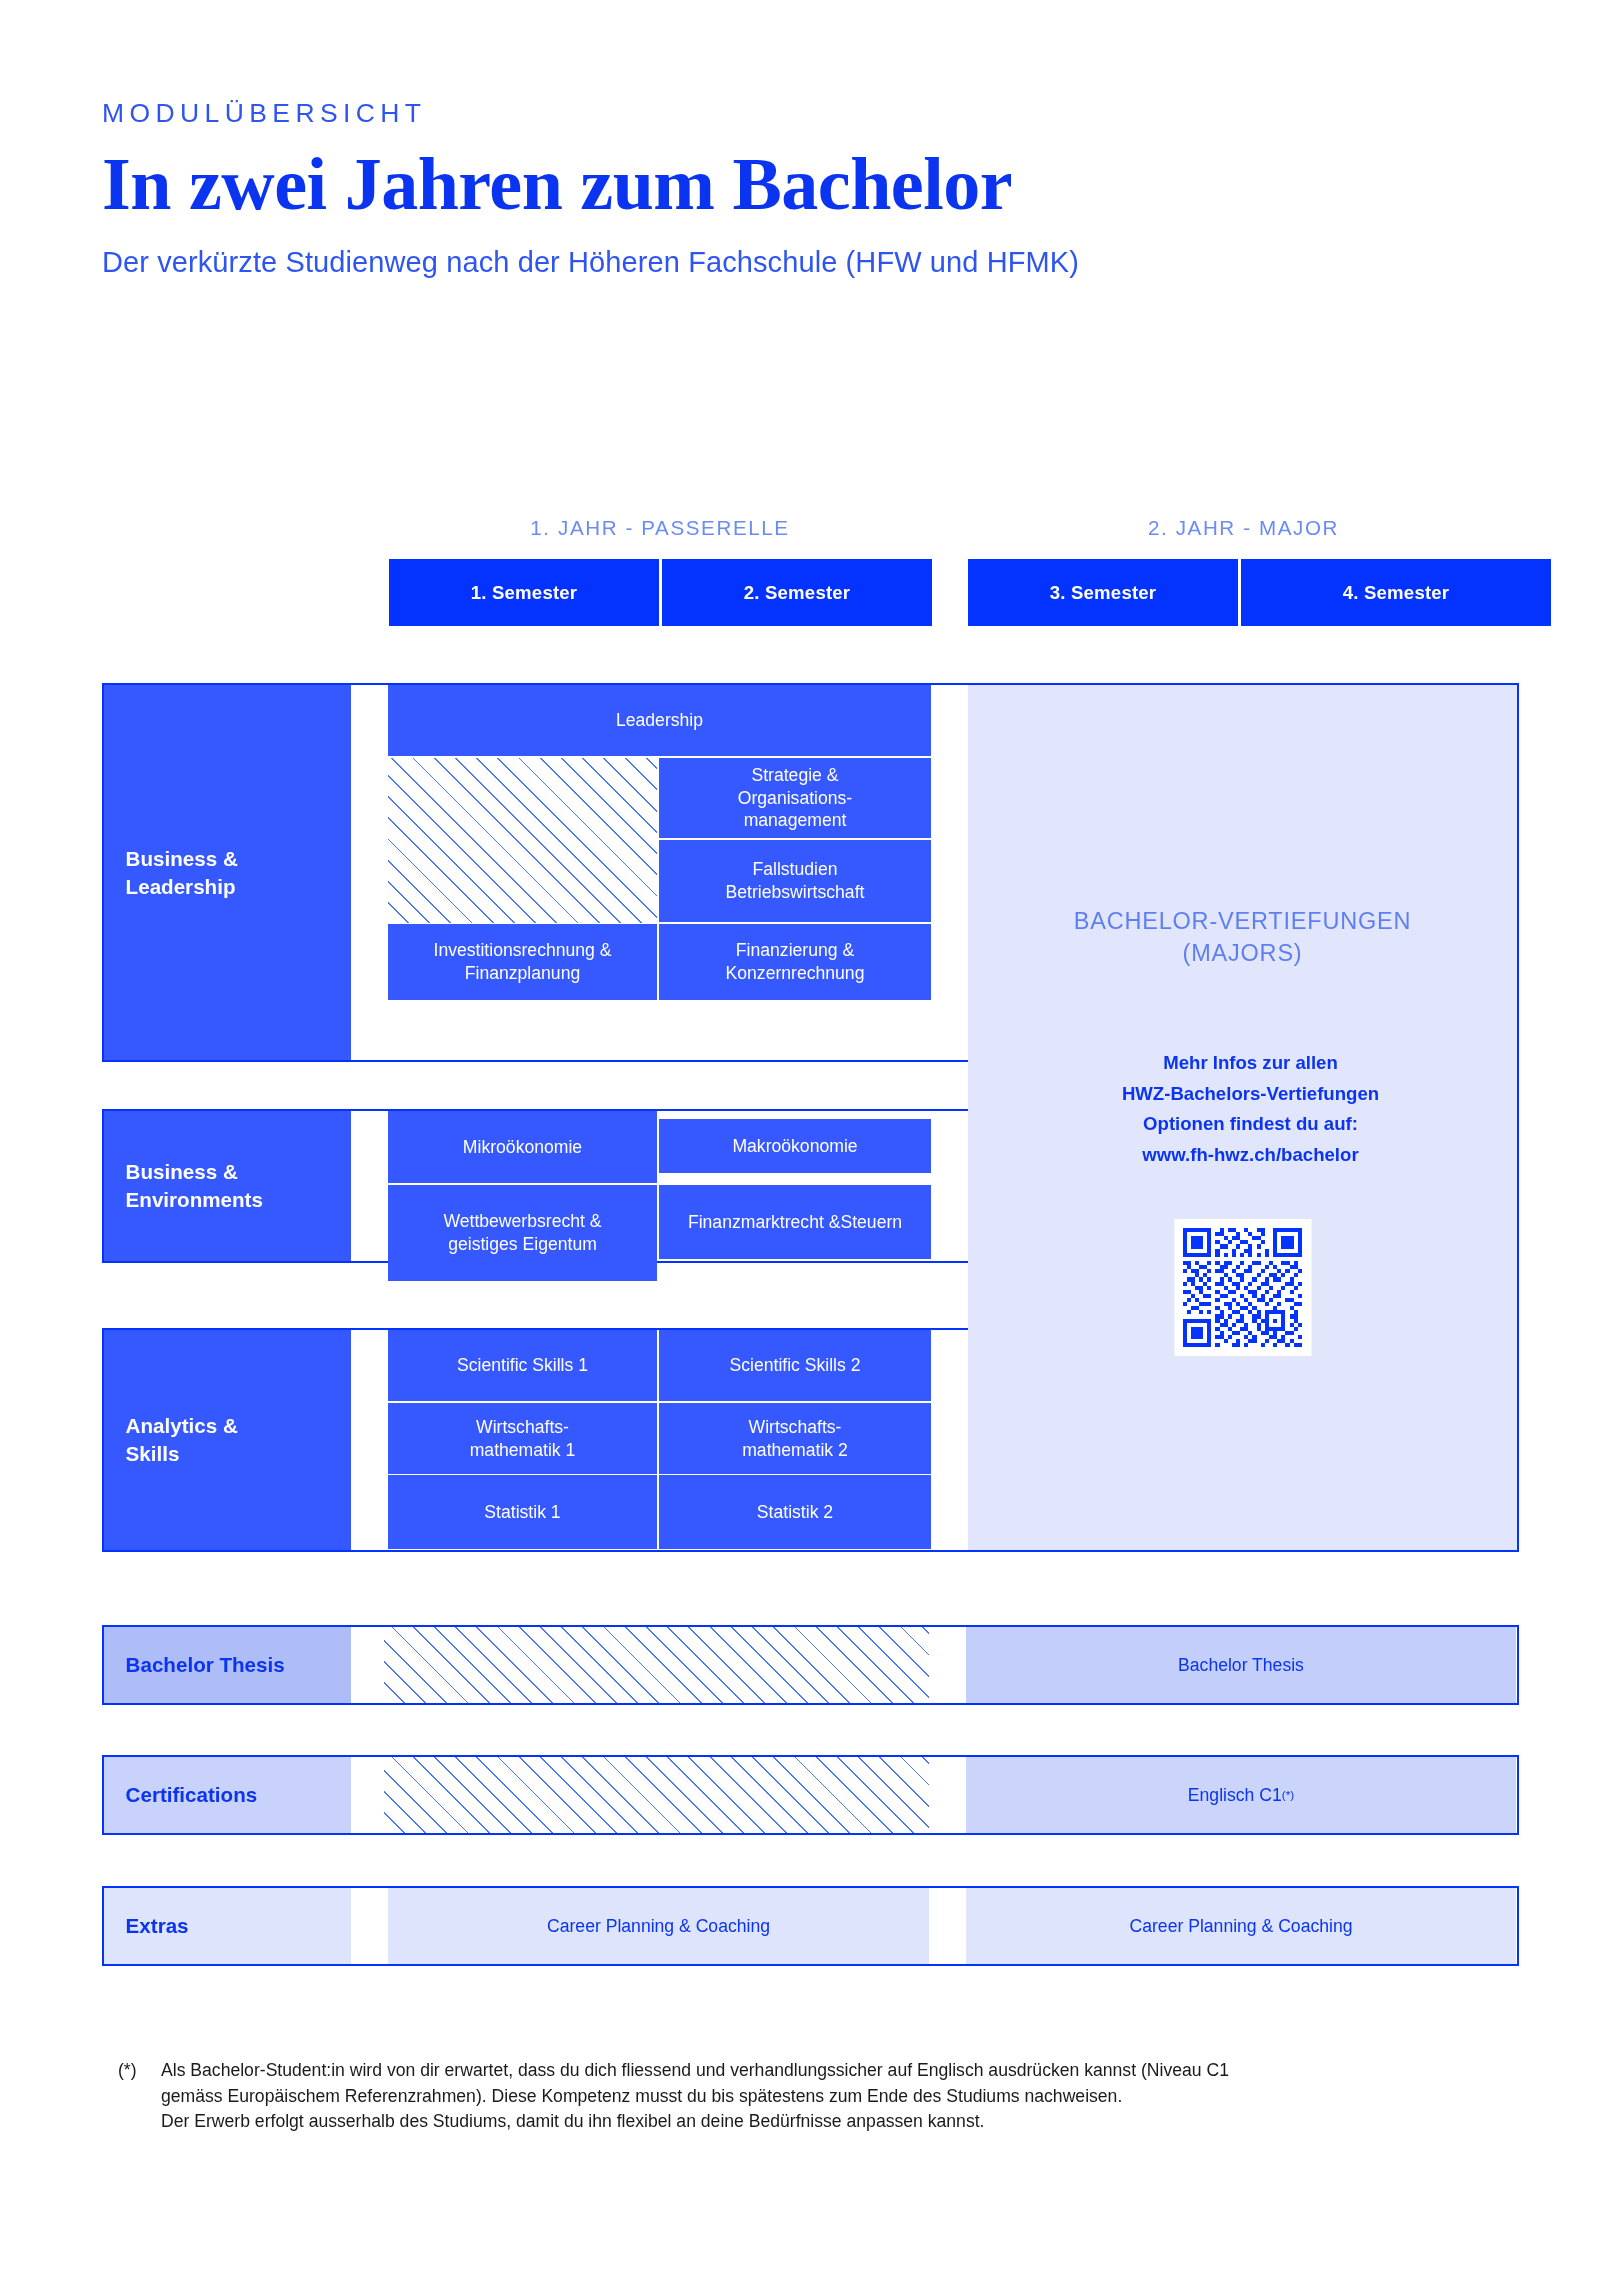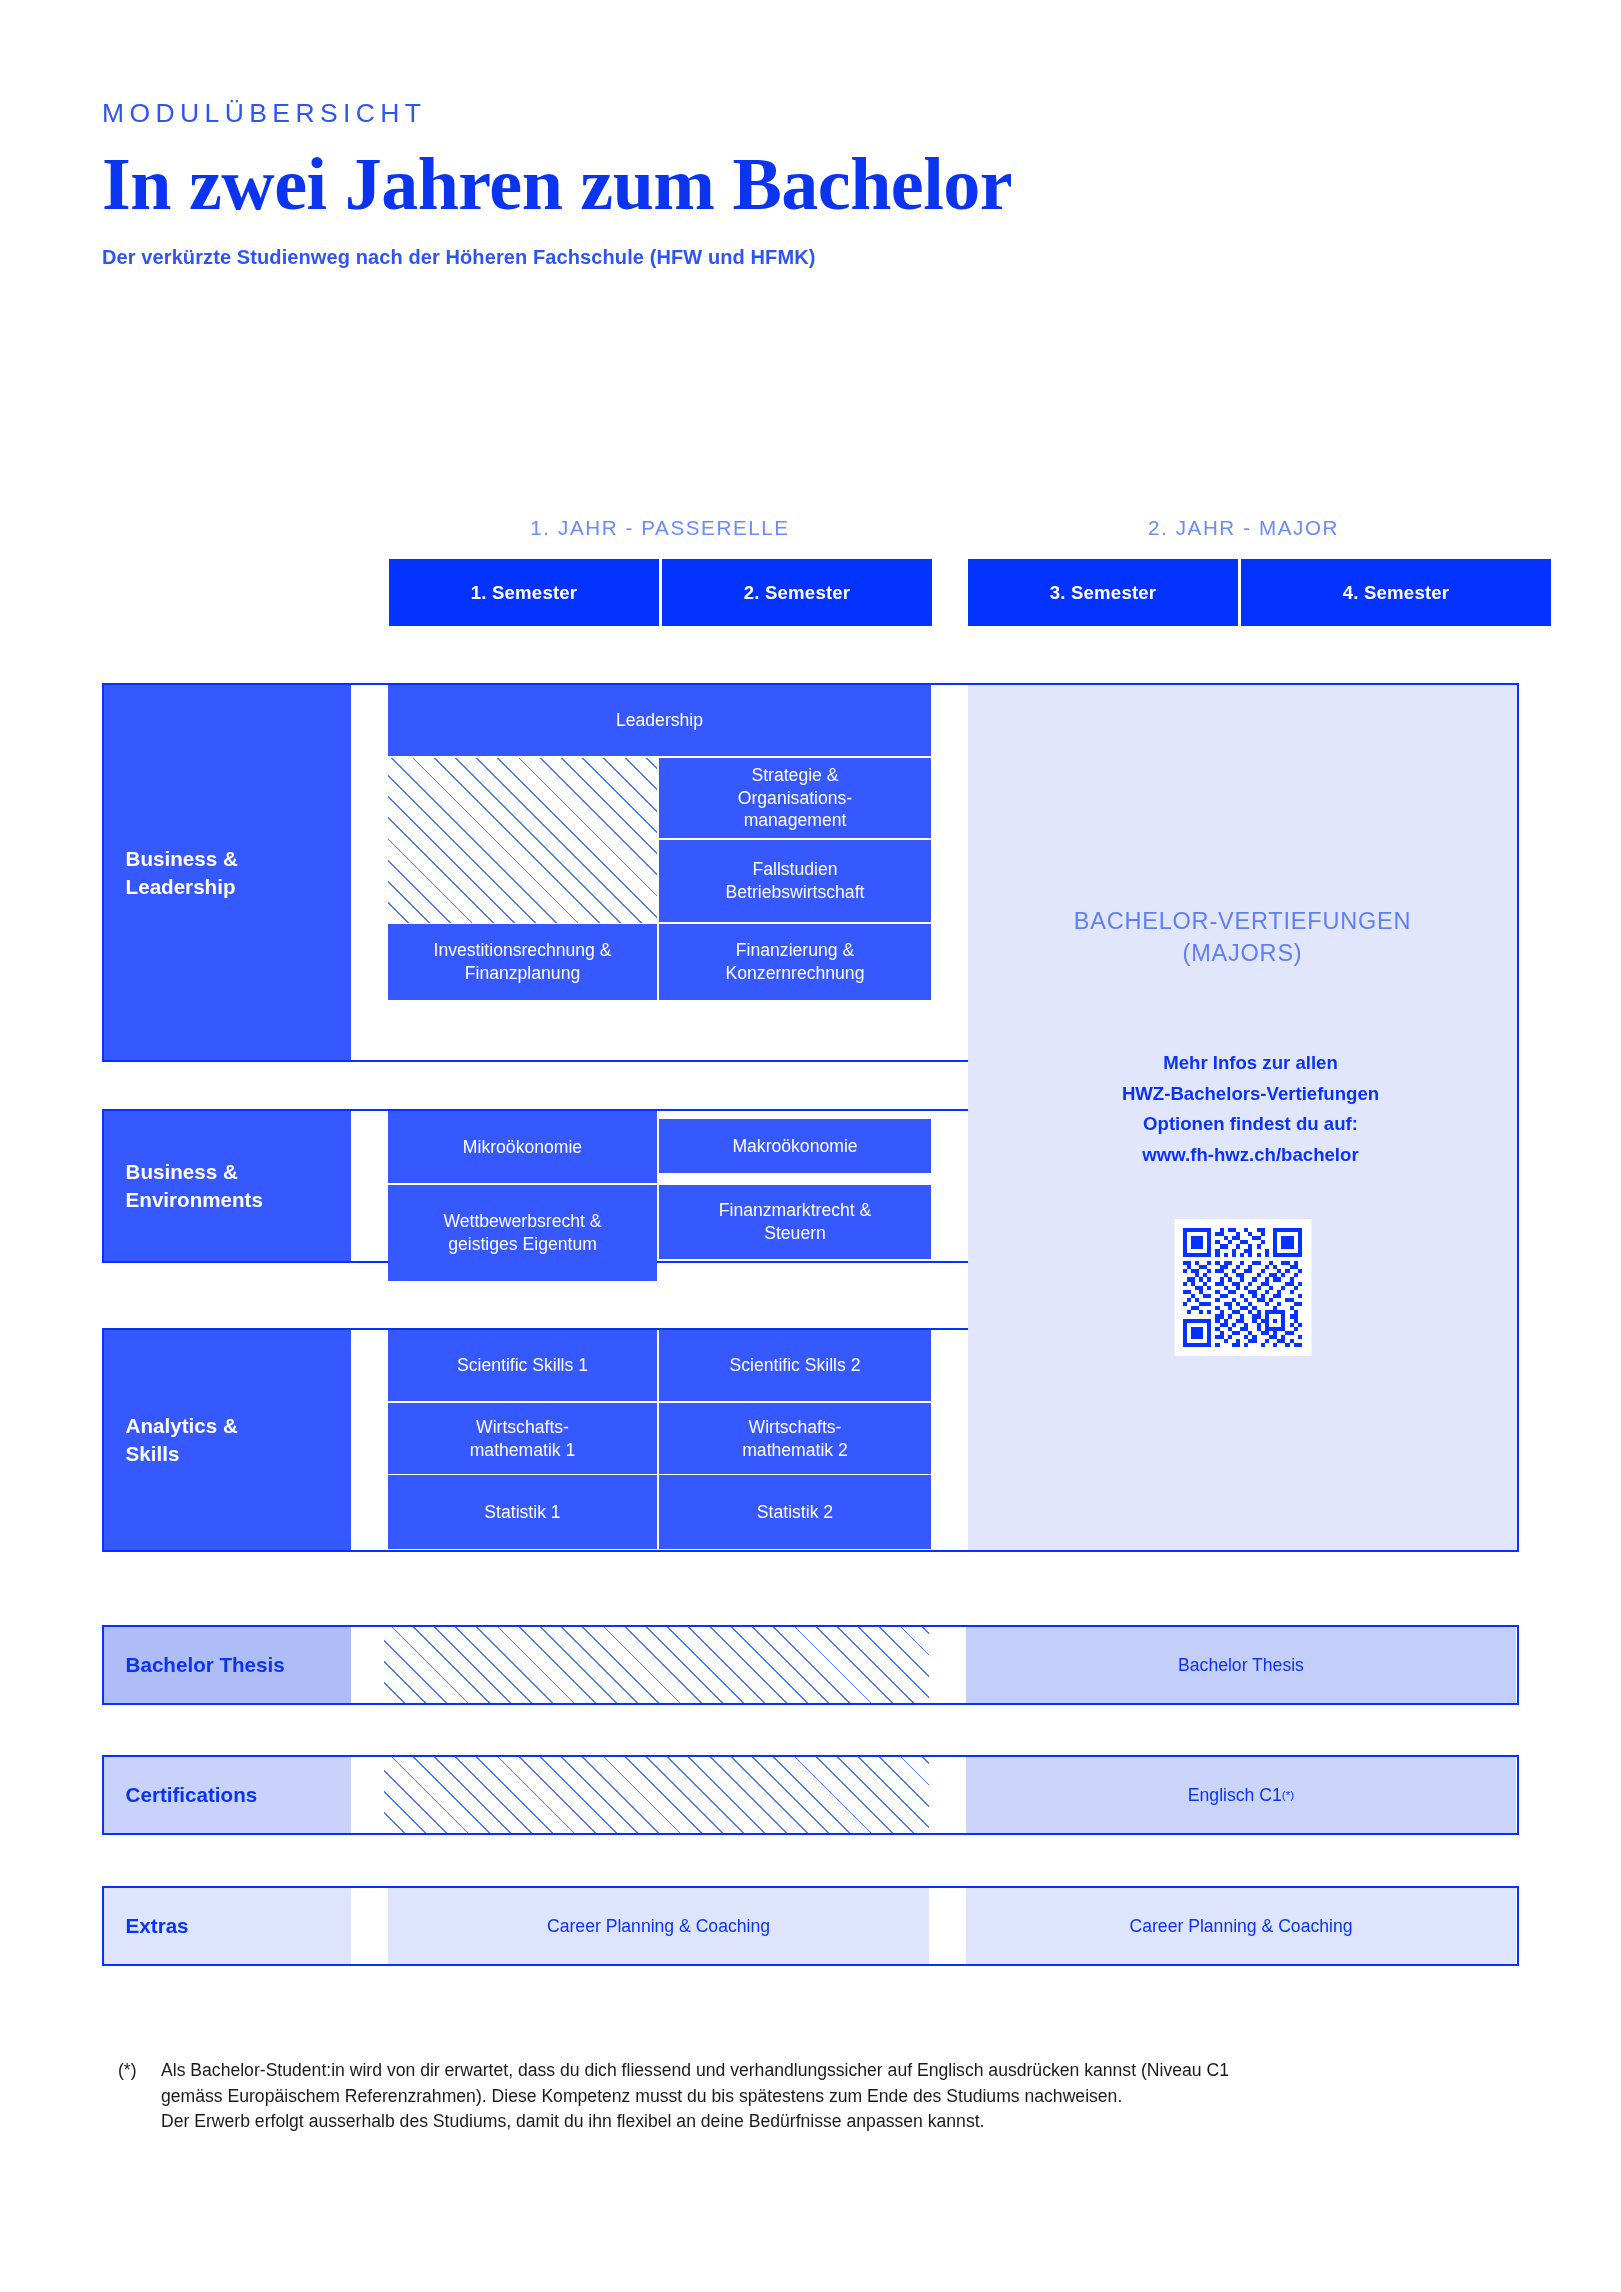--- a/index.html
+++ b/index.html
@@ -35,22 +35,22 @@
     color: #0a34f0;
     font-size: 74px;
     font-weight: 700;
     line-height: 1.12;
     margin-top: 13.7px;
     letter-spacing: -0.5px;
   }
 
   .subline {
     color: #2E55F2;
-    font-size: 20px;
-    font-weight: 700;
+    font-size: 29px;
+    font-weight: 400;
     margin-top: 19.6px;
     letter-spacing: 0.1px;
   }
 
   
   .year-label {
     position: absolute;
     color: #6B8BF5;
     font-size: 20.6px;
     letter-spacing: 1.6px;
@@ -527,21 +527,21 @@
         </div>
       </div>
 
       <div class="tile" style="left:284px; top:0px; width:269px; height:72px;">Mikroökonomie</div>
       <div class="tile" style="left:555px; top:8px; width:272px; height:54px;">Makroökonomie</div>
 
       <div class="tile" style="left:284px; top:74px; width:269px; height:96px; flex-direction:column;">
         <span>Wettbewerbsrecht &amp;</span>
         <span>geistiges Eigentum</span>
       </div>
-      <div class="tile" style="left:555px; top:74px; width:272px; height:74px; flex-direction:column;">
+      <div class="tile" style="left:555px; top:74px; width:272px; height:74px; flex-direction:row;">
         <span>Finanzmarktrecht &amp;</span>
         <span>Steuern</span>
       </div>
     </div>
   </div>
 
   <div class="group" id="group-as" style="top:1328px; height:224px;">
     <div class="group-inner">
       <div class="group-label">
         <div>

